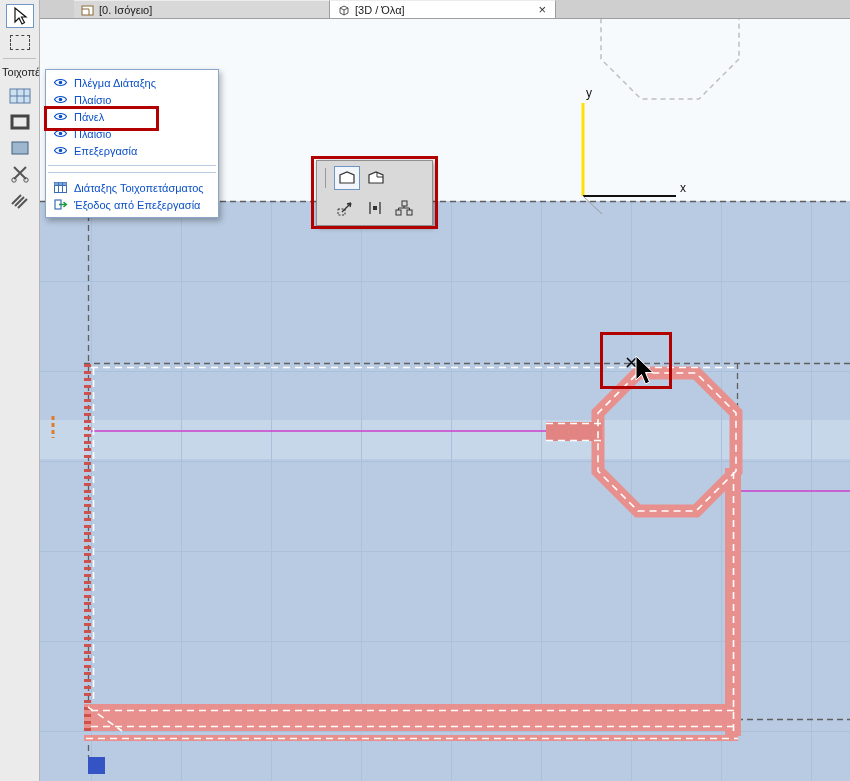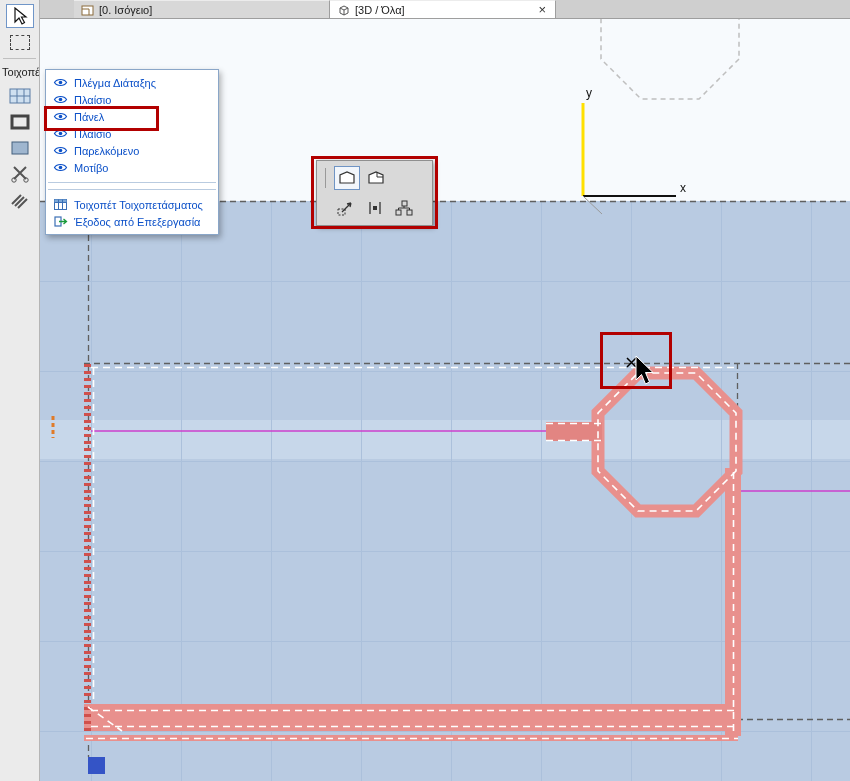--- a/index.html
+++ b/index.html
@@ -242,44 +242,35 @@
         </span>
       <span class="mi-label">Πλαίσιο</span>
     </div>
     <div class="menu-item">
       <span class="mi-icon">
           <svg width="15" height="11" viewBox="0 0 15 11">
             <path d="M1.5 5.5C4 1.5 11 1.5 13.5 5.5C11 9.5 4 9.5 1.5 5.5Z" fill="none" stroke="#0b50c8" stroke-width="1.2"></path>
             <circle cx="7.5" cy="5.5" r="1.8" fill="#0b50c8"></circle>
           </svg>
         </span>
-      <span class="mi-label">Παρελκόμενο</span>
-    </div>
-    <div class="menu-item">
-      <span class="mi-icon">
-          <svg width="15" height="11" viewBox="0 0 15 11">
-            <path d="M1.5 5.5C4 1.5 11 1.5 13.5 5.5C11 9.5 4 9.5 1.5 5.5Z" fill="none" stroke="#0b50c8" stroke-width="1.2"></path>
-            <circle cx="7.5" cy="5.5" r="1.8" fill="#0b50c8"></circle>
-          </svg>
-        </span>
-      <span class="mi-label">Μοτίβο</span>
+      <span class="mi-label">Επεξεργασία</span>
     </div>
     <div class="menu-sep"></div>
     <div class="menu-sep"></div>
     <div class="menu-item">
       <span class="mi-icon">
           <svg width="13" height="11" viewBox="0 0 13 11">
             <rect x="0.5" y="0.5" width="12" height="10" fill="#fff" stroke="#3b6fb5"></rect>
             <rect x="0.5" y="0.5" width="12" height="3" fill="#7ba7d7"></rect>
             <line x1="0.5" y1="3.5" x2="12.5" y2="3.5" stroke="#3b6fb5"></line>
             <line x1="4.5" y1="0.5" x2="4.5" y2="10.5" stroke="#3b6fb5"></line>
             <line x1="8.5" y1="0.5" x2="8.5" y2="10.5" stroke="#3b6fb5"></line>
           </svg>
         </span>
-      <span class="mi-label">Τοιχοπέτ Τοιχοπετάσματος</span>
+      <span class="mi-label">Διάταξης Τοιχοπετάσματος</span>
     </div>
     <div class="menu-item">
       <span class="mi-icon">
           <svg width="14" height="11" viewBox="0 0 14 11">
             <rect x="1" y="1" width="6" height="9" fill="none" stroke="#3b6fb5" stroke-width="1.2"></rect>
             <path d="M5 5.5H12M9.5 3L12.5 5.5L9.5 8" fill="none" stroke="#1a9a3c" stroke-width="1.3"></path>
           </svg>
         </span>
       <span class="mi-label">Έξοδος από Επεξεργασία</span>
     </div>

